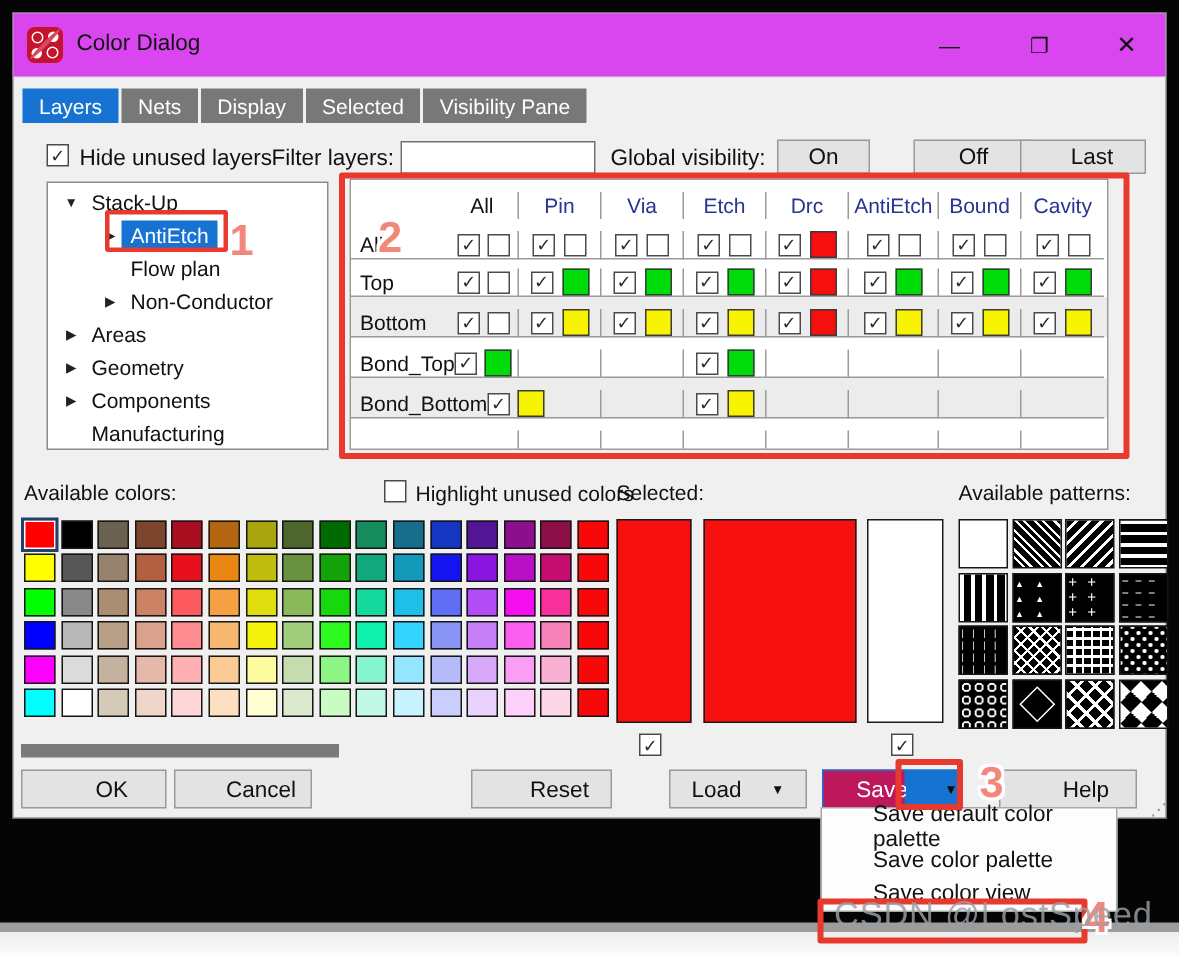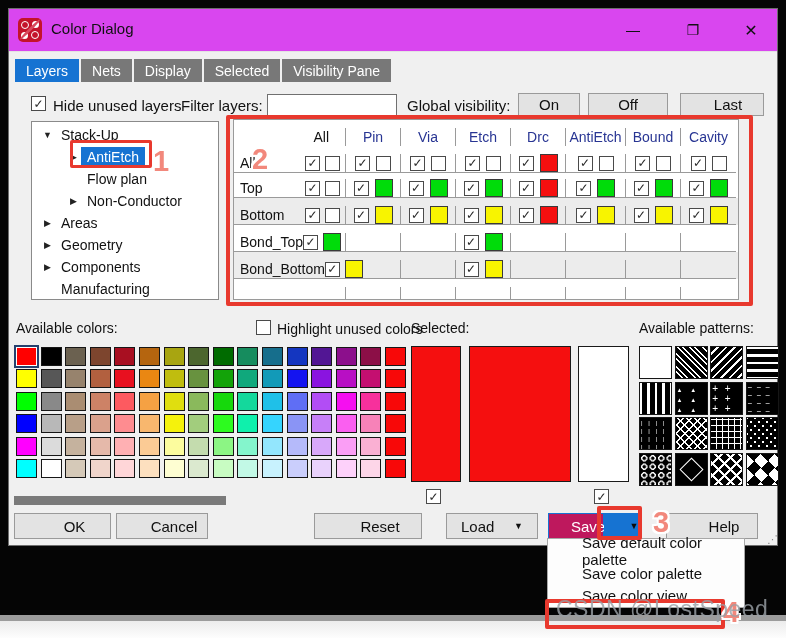--- a/index.html
+++ b/index.html
@@ -25,21 +25,21 @@
   
   .cb{width:15px;height:15px;background:#fff;border:1px solid #4a4a4a;box-sizing:border-box;display:inline-flex;align-items:center;justify-content:center;font-size:12px;line-height:12px;color:#2b2b2b;}
   .cb.on::before{content:"✓";}
   #hide-cb{position:absolute;left:22px;top:87px;}
   #hide-lbl{position:absolute;left:44px;top:88px;font-size:15px;color:#111;}
   #filter-lbl{position:absolute;left:172px;top:88px;font-size:15px;color:#111;}
   #filter-input{position:absolute;left:258px;top:85px;width:130px;height:22px;border:1px solid #707070;background:#fff;box-sizing:border-box;font-size:13px;padding:0 4px;}
   #global-lbl{position:absolute;left:398px;top:88px;font-size:15px;color:#111;}
   .btn{background:#e3e3e3;border:1px solid #9a9a9a;box-sizing:border-box;display:flex;align-items:center;justify-content:center;font-size:15px;color:#111;cursor:default;}
   #btn-on{position:absolute;left:509px;top:84px;width:62px;height:23px;}
-  #btn-off{position:absolute;left:579px;top:84px;width:80px;height:23px;}
+  #btn-off{position:absolute;left:600px;top:84px;width:80px;height:23px;}
   #btn-last{position:absolute;left:671px;top:84px;width:84px;height:23px;padding-left:12px;}
   
   #tree{position:absolute;left:22px;top:112px;width:188px;height:179px;background:#fff;border:1px solid #8a8a8a;box-sizing:border-box;overflow:hidden;padding-top:2px;}
   .titem{height:22px;display:flex;align-items:center;font-size:14px;color:#111;}
   .titem .arr{width:15px;text-align:center;font-size:9px;color:#222;flex:none;}
   .titem .lbl{padding:2px 6px;}
   .titem .lbl.sel{background:#1673d2;color:#fff;}
   
   #ltable{position:absolute;left:224px;top:110px;width:506px;height:181px;background:#fff;border:1px solid #9a9a9a;box-sizing:border-box;overflow:hidden;}
   .trow{display:grid;grid-template-columns:112px 55px 55px 55px 55px 60px 55px 55px;}
@@ -89,21 +89,21 @@
   .pat.p12{background-image:radial-gradient(circle,#fff 1.3px,transparent 1.5px),radial-gradient(circle,#fff 1.3px,transparent 1.5px);background-size:8px 8px;background-position:0 0,4px 4px;}
   .pat.p13{background-image:radial-gradient(circle,transparent 1.8px,#fff 2px 3px,transparent 3.2px);background-size:8.5px 8.5px;}
   .pat.p14::before{content:"";display:block;width:15px;height:15px;border:1.6px solid #fff;transform:rotate(45deg);margin:7px auto;}
   .pat.p15{background:repeating-linear-gradient(45deg,transparent 0 6.5px,#fff 6.5px 8.5px),repeating-linear-gradient(135deg,transparent 0 6.5px,#fff 6.5px 8.5px),#000;}
   .pat.p16{background:repeating-conic-gradient(from 45deg,#fff 0 25%,#000 0 50%);background-size:14px 14px;}
   
   .bbtn{position:absolute;top:504px;height:26px;padding-left:24px;}
   #btn-ok{left:5px;width:97px;}
   #btn-cancel{left:107px;width:92px;}
   #btn-apply{left:207px;width:92px;}
-  #btn-reset{left:305px;width:108px;}
+  #btn-reset{left:305px;width:94px;}
   #btn-load{left:437px;width:92px;justify-content:space-between;padding:0 14px;}
   #btn-save{left:539px;width:56px;background:#be185d;border-color:#1673d2;color:#fff;}
   #btn-save-arrow{left:595px;width:36px;background:#1673d2;border-color:#1673d2;color:#0b0b0b;font-size:9px;}
   #btn-help{left:657px;width:92px;}
   .darr{font-size:9px;color:#111;}
   #grip{position:absolute;left:758px;top:524px;font-size:11px;color:#8a8a8a;}
   
   .redbox{position:absolute;border:4px solid #e8392e;border-radius:2px;box-sizing:border-box;pointer-events:none;z-index:30;}
   #abox1{left:61px;top:131px;width:82px;height:28px;border-width:3px;}
   #abox2{left:217px;top:106px;width:527px;height:191px;}

